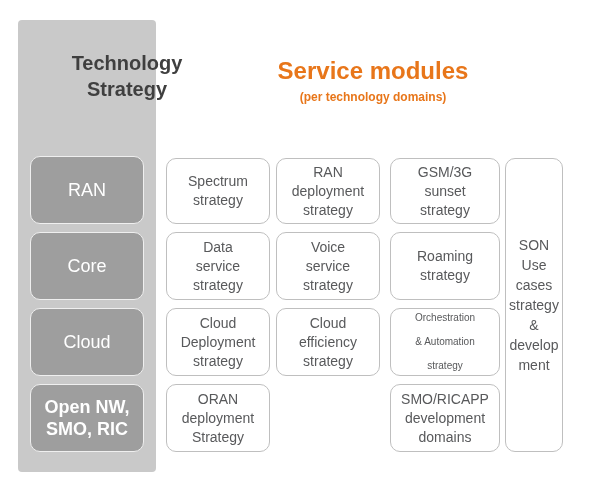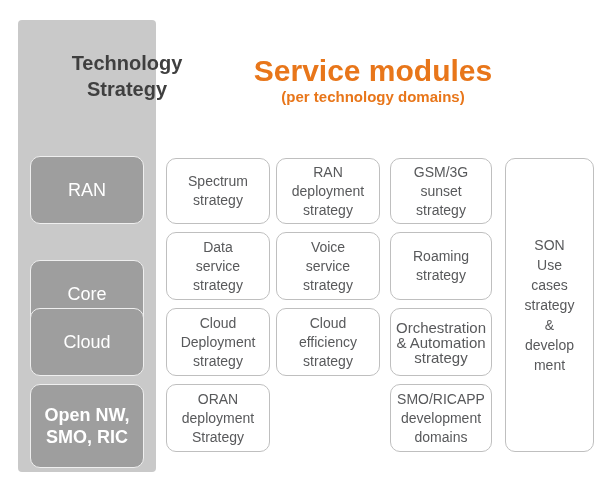--- a/index.html
+++ b/index.html
@@ -54,41 +54,41 @@
     align-items: center;
     justify-content: center;
     text-align: center;
     color: #ffffff;
     font-size: 18px;
     line-height: 22px;
     white-space: pre-line;
     padding: 4px;
   }
   .dc0 { top: 156px; height: 68px; }
-  .dc1 { top: 232px; height: 68px; margin-top: 28px; }
+  .dc1 { top: 232px; height: 68px; }
   .dc2 { top: 308px; height: 68px; }
-  .dc3 { top: 384px; height: 84px; font-weight: bold; }
+  .dc3 { top: 384px; height: 68px; font-weight: bold; }
 
   
   #heading {
     position: absolute;
     left: 168px;
     top: 56px;
     width: 410px;
     text-align: center;
   }
   #heading-main {
     color: #e8761a;
-    font-size: 30px;
+    font-size: 24px;
     font-weight: bold;
     line-height: 30px;
   }
   #heading-sub {
     color: #e8761a;
-    font-size: 15px;
+    font-size: 12px;
     font-weight: bold;
     line-height: 22px;
   }
 
   
   .module {
     position: absolute;
     box-sizing: border-box;
     background: #ffffff;
     border: 1px solid #bfbfbf;
@@ -96,39 +96,39 @@
     display: flex;
     align-items: center;
     justify-content: center;
     text-align: center;
     color: #58595b;
     line-height: 19px;
     white-space: pre-line;
     padding: 3px;
     font-size: 14px;
   }
-  .small-text { font-size: 15px; line-height: 15px; }
+  .small-text { font-size: 10px; line-height: 24px; }
 
   
   .col0 { left: 166px; width: 104px; }
   .col1 { left: 276px; width: 104px; }
-  .col2 { left: 390px; width: 102px; }
+  .col2 { left: 390px; width: 110px; }
 
   
   .row0 { top: 158px; height: 66px; }
   .row1 { top: 232px; height: 68px; }
   .row2 { top: 308px; height: 68px; }
   .row3 { top: 384px; height: 68px; }
 
   
   #son-card {
     position: absolute;
     left: 505px;
     top: 158px;
-    width: 89px;
+    width: 58px;
     height: 294px;
     box-sizing: border-box;
     background: #ffffff;
     border: 1px solid #bfbfbf;
     border-radius: 10px;
     display: flex;
     align-items: center;
     justify-content: center;
     text-align: center;
     color: #58595b;

